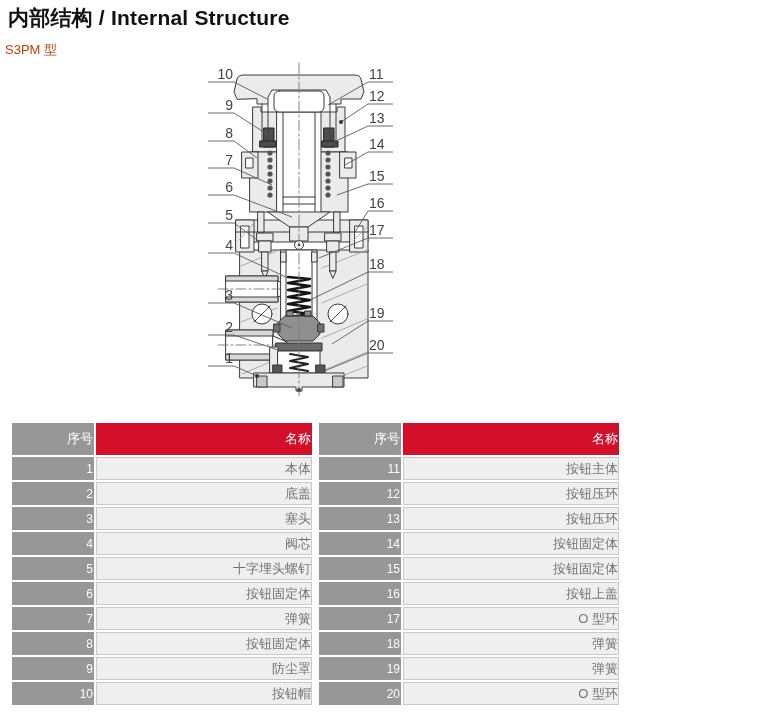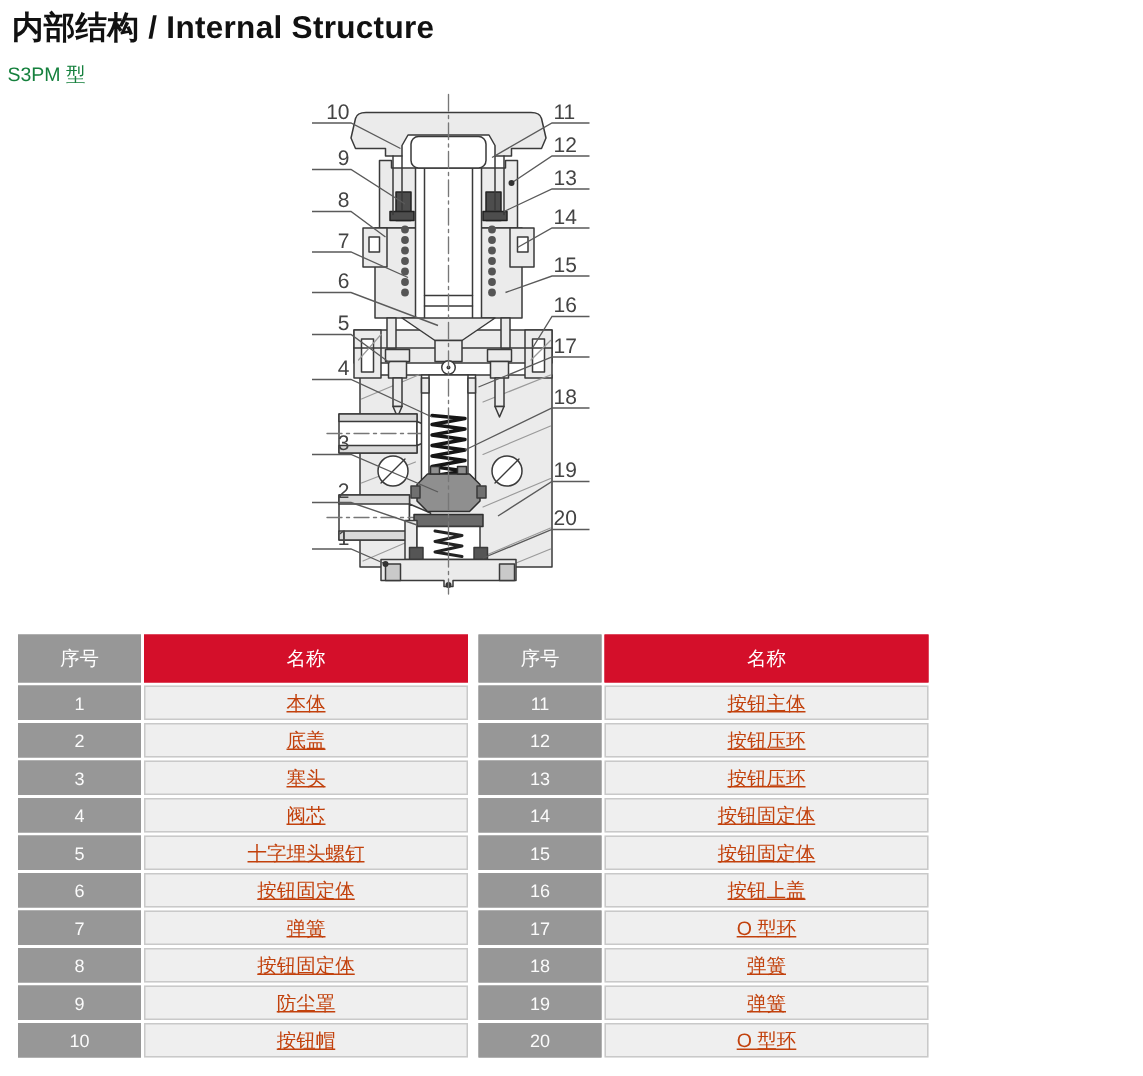--- a/index.html
+++ b/index.html
@@ -8,31 +8,31 @@
     --cellbg:#efefef;
     --cellborder:#c9c9c9;
   }
   html,body{margin:0;padding:0;background:#fff;}
   body{
     width:762px;height:717px;position:relative;
     font-family:"Liberation Sans","DejaVu Sans",sans-serif;
     color:#111;overflow:hidden;
   }
   .title{position:absolute;left:8px;top:4px;font-size:21px;font-weight:bold;letter-spacing:.2px;}
-  .subtitle{position:absolute;left:5px;top:41px;font-size:13px;color:#15803d;}
+  .subtitle{position:absolute;left:5px;top:41px;font-size:13px;color:#c2410c;}
   #diagram{position:absolute;left:0;top:0;}
   .tables{position:absolute;left:10px;top:421px;display:flex;gap:3px;}
   table{border-collapse:separate;border-spacing:2px;}
-  th,td{text-align:center;vertical-align:middle;padding:0;}
+  th,td{text-align:right;vertical-align:middle;padding:0;}
   th{height:30px;font-size:13px;font-weight:normal;color:#fff;}
   th.no{width:80px;background:var(--gray);border:1px solid var(--gray);}
   th.name{width:214px;background:var(--red);border:1px solid var(--red);}
   td{height:21px;font-size:13px;}
   td.no{width:80px;background:var(--gray);color:#fbfbfb;font-size:12px;border:1px solid var(--gray);}
-  td.name{width:214px;background:var(--cellbg);color:#c2410c;border:1px solid var(--cellborder);text-decoration:underline;}
+  td.name{width:214px;background:var(--cellbg);color:#737373;border:1px solid var(--cellborder);}
 </style>
 </head>
 <body>
 
 <div class="title">内部结构 / Internal Structure</div>
 <div class="subtitle">S3PM 型</div>
 
 <svg id="diagram" width="762" height="421" viewBox="0 0 762 421" xmlns="http://www.w3.org/2000/svg">
   <g stroke="#3a3a3a" stroke-width="1" fill="#ebebeb" stroke-linejoin="round" stroke-linecap="round">
 

